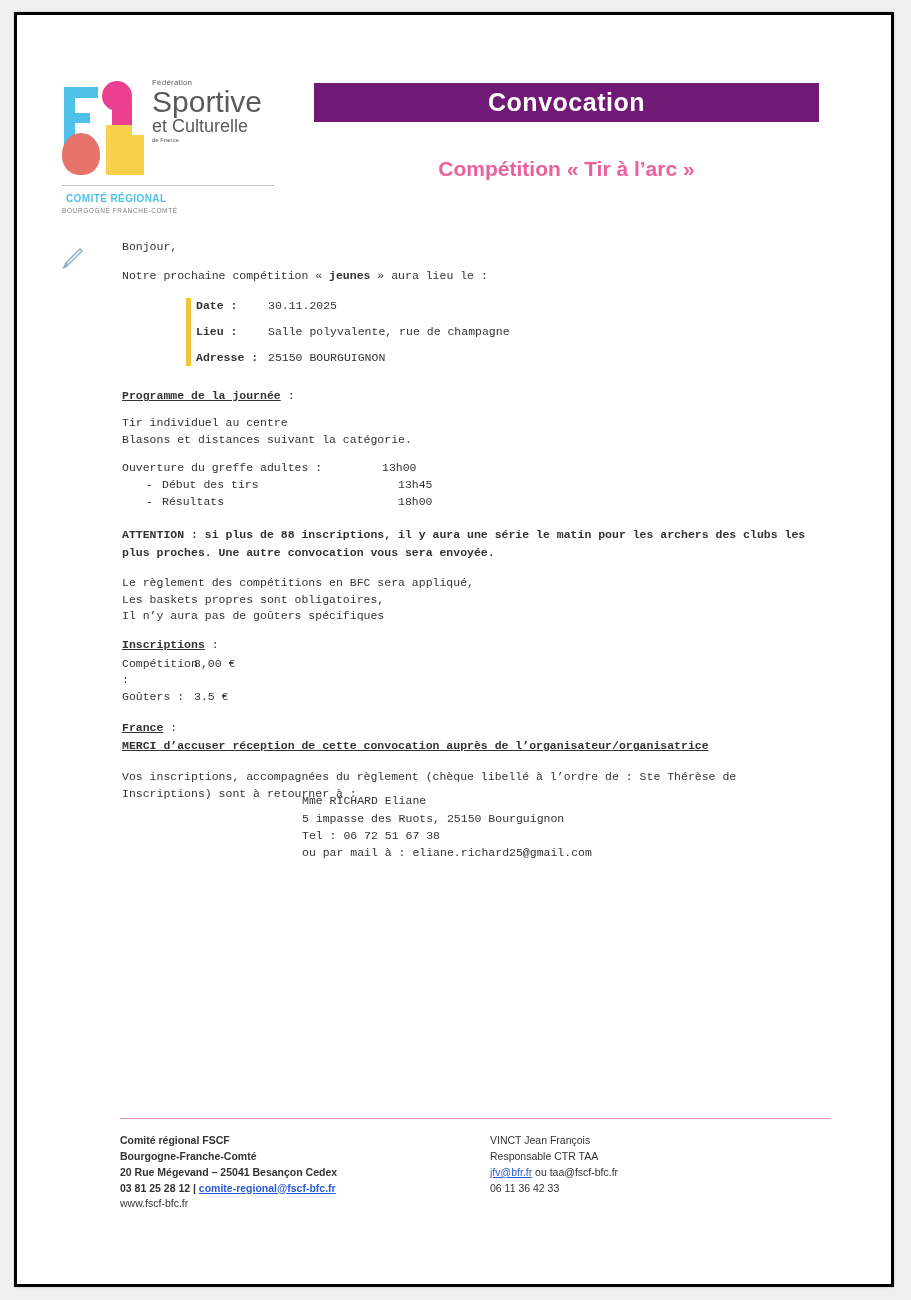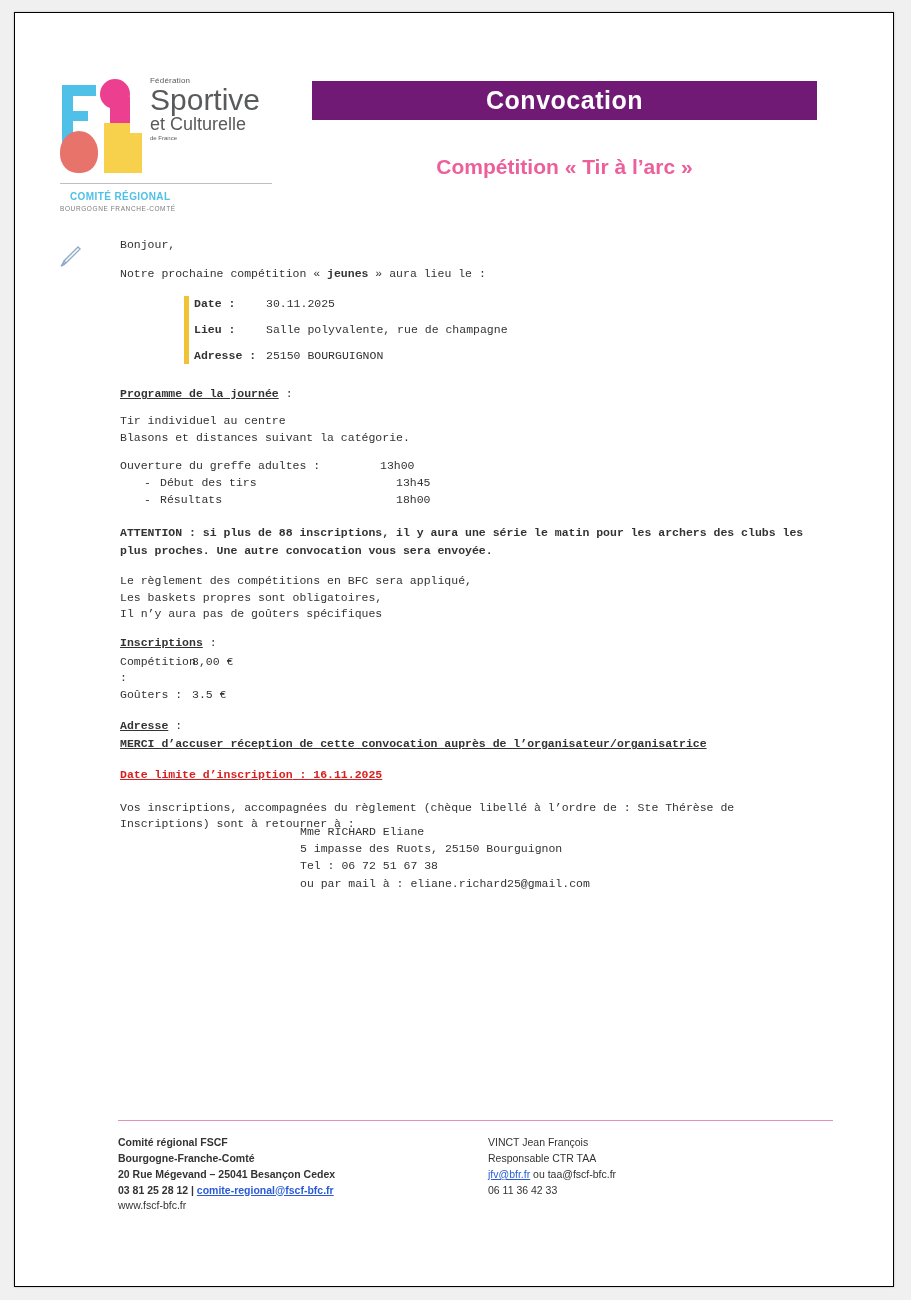--- a/index.html
+++ b/index.html
@@ -15,21 +15,21 @@
   }
   .page {
     position: absolute;
     left: 14px;
     top: 12px;
     width: 880px;
     height: 1275px;
     background: #ffffff;
     box-shadow: 0 0 2px rgba(0,0,0,0.25);
     box-sizing: border-box;
-    border: 1px solid #000000;
+    border: 3px solid #000000;
   }
   .content {
     position: absolute;
     left: 0; top: 0; right: 0; bottom: 0;
     padding: 30px 60px 20px 35px;
     box-sizing: border-box;
   }
 
   
   .header {
@@ -90,21 +90,21 @@
   }
   .lg-fed { font-size: 8px; letter-spacing: .2px; }
   .lg-sport { font-size: 30px; }
   .lg-cult { font-size: 18px; }
   .lg-france { font-size: 6px; margin-top: 2px; }
   .lg-rule {
     position: absolute; left: 2px; top: 112px;
     width: 212px; height: 1px; background: #bfbfbf;
   }
   .lg-comite {
-    position: absolute; left: 12px; top: 120px;
+    position: absolute; left: 6px; top: 120px;
     font-size: 10px; font-weight: bold; color: #4fc0e8;
     letter-spacing: .4px;
   }
   .lg-region {
     position: absolute; left: 2px; top: 134px;
     font-size: 6.5px; color: #7b7c7e; letter-spacing: .6px;
   }
 
   .conv-banner {
     position: absolute;
@@ -350,28 +350,25 @@
           <span class="p-l">Compétition :</span>
           <span>8,00 €</span>
         </div>
         <div class="price-row">
           <span class="p-l">Goûters :</span>
           <span>3.5 €</span>
         </div>
       </div>
 
       <p class="sec-head" style="margin-bottom:2px;">
-        <span class="u-bold">Adresse</span><span> :</span>
+        <span class="u-bold">France</span><span> :</span>
       </p>
 
       <p class="u-bold" style="margin-bottom:14px;">MERCI d’accuser réception de cette convocation auprès de l’organisateur/organisatrice</p>
 
-      <p class="deadline">
-        <span>Date limite d’inscription</span><span class="date-part"> : 16.11.2025</span>
-      </p>
 
       <p class="tight">
         <span>Vos inscriptions, accompagnées du règlement (chèque libellé à l’ordre de : Ste Thérèse de</span><br>
         <span>Inscriptions) sont à retourner à :</span>
       </p>
 
       <div class="addr-block">
         <div>Mme RICHARD Eliane</div>
         <div>5 impasse des Ruots, 25150 Bourguignon</div>
         <div>Tel : 06 72 51 67 38</div>

